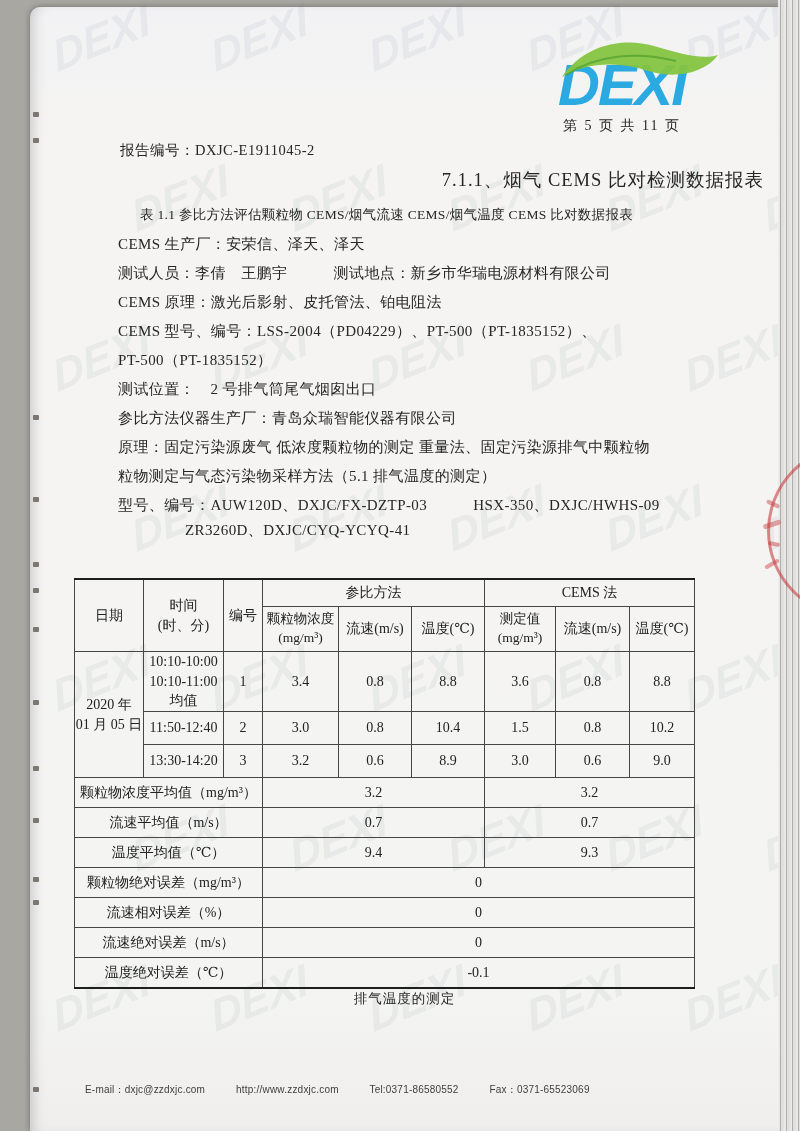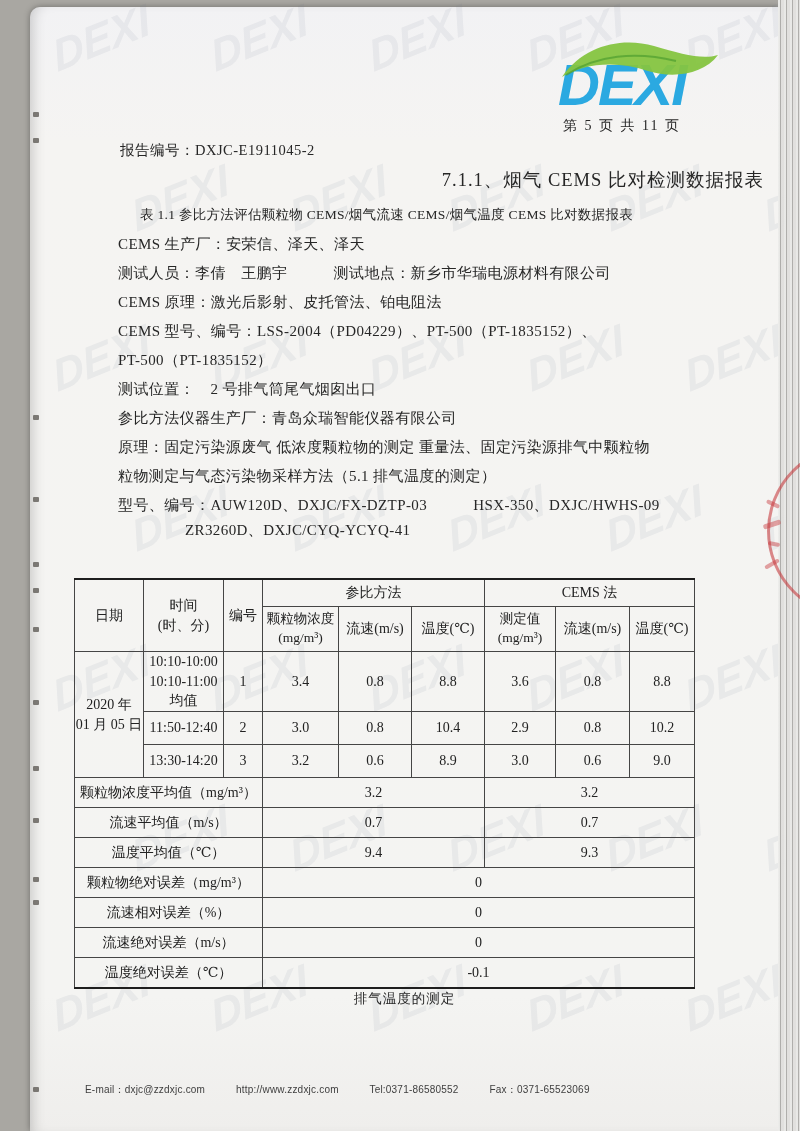--- a/index.html
+++ b/index.html
@@ -187,21 +187,21 @@
       <td>3.6</td>
       <td>0.8</td>
       <td>8.8</td>
     </tr>
     <tr class="r2">
       <td>11:50-12:40</td>
       <td>2</td>
       <td>3.0</td>
       <td>0.8</td>
       <td>10.4</td>
-      <td>2.9</td>
+      <td>1.5</td>
       <td>0.8</td>
       <td>10.2</td>
     </tr>
     <tr class="r2">
       <td>13:30-14:20</td>
       <td>3</td>
       <td>3.2</td>
       <td>0.6</td>
       <td>8.9</td>
       <td>3.0</td>

